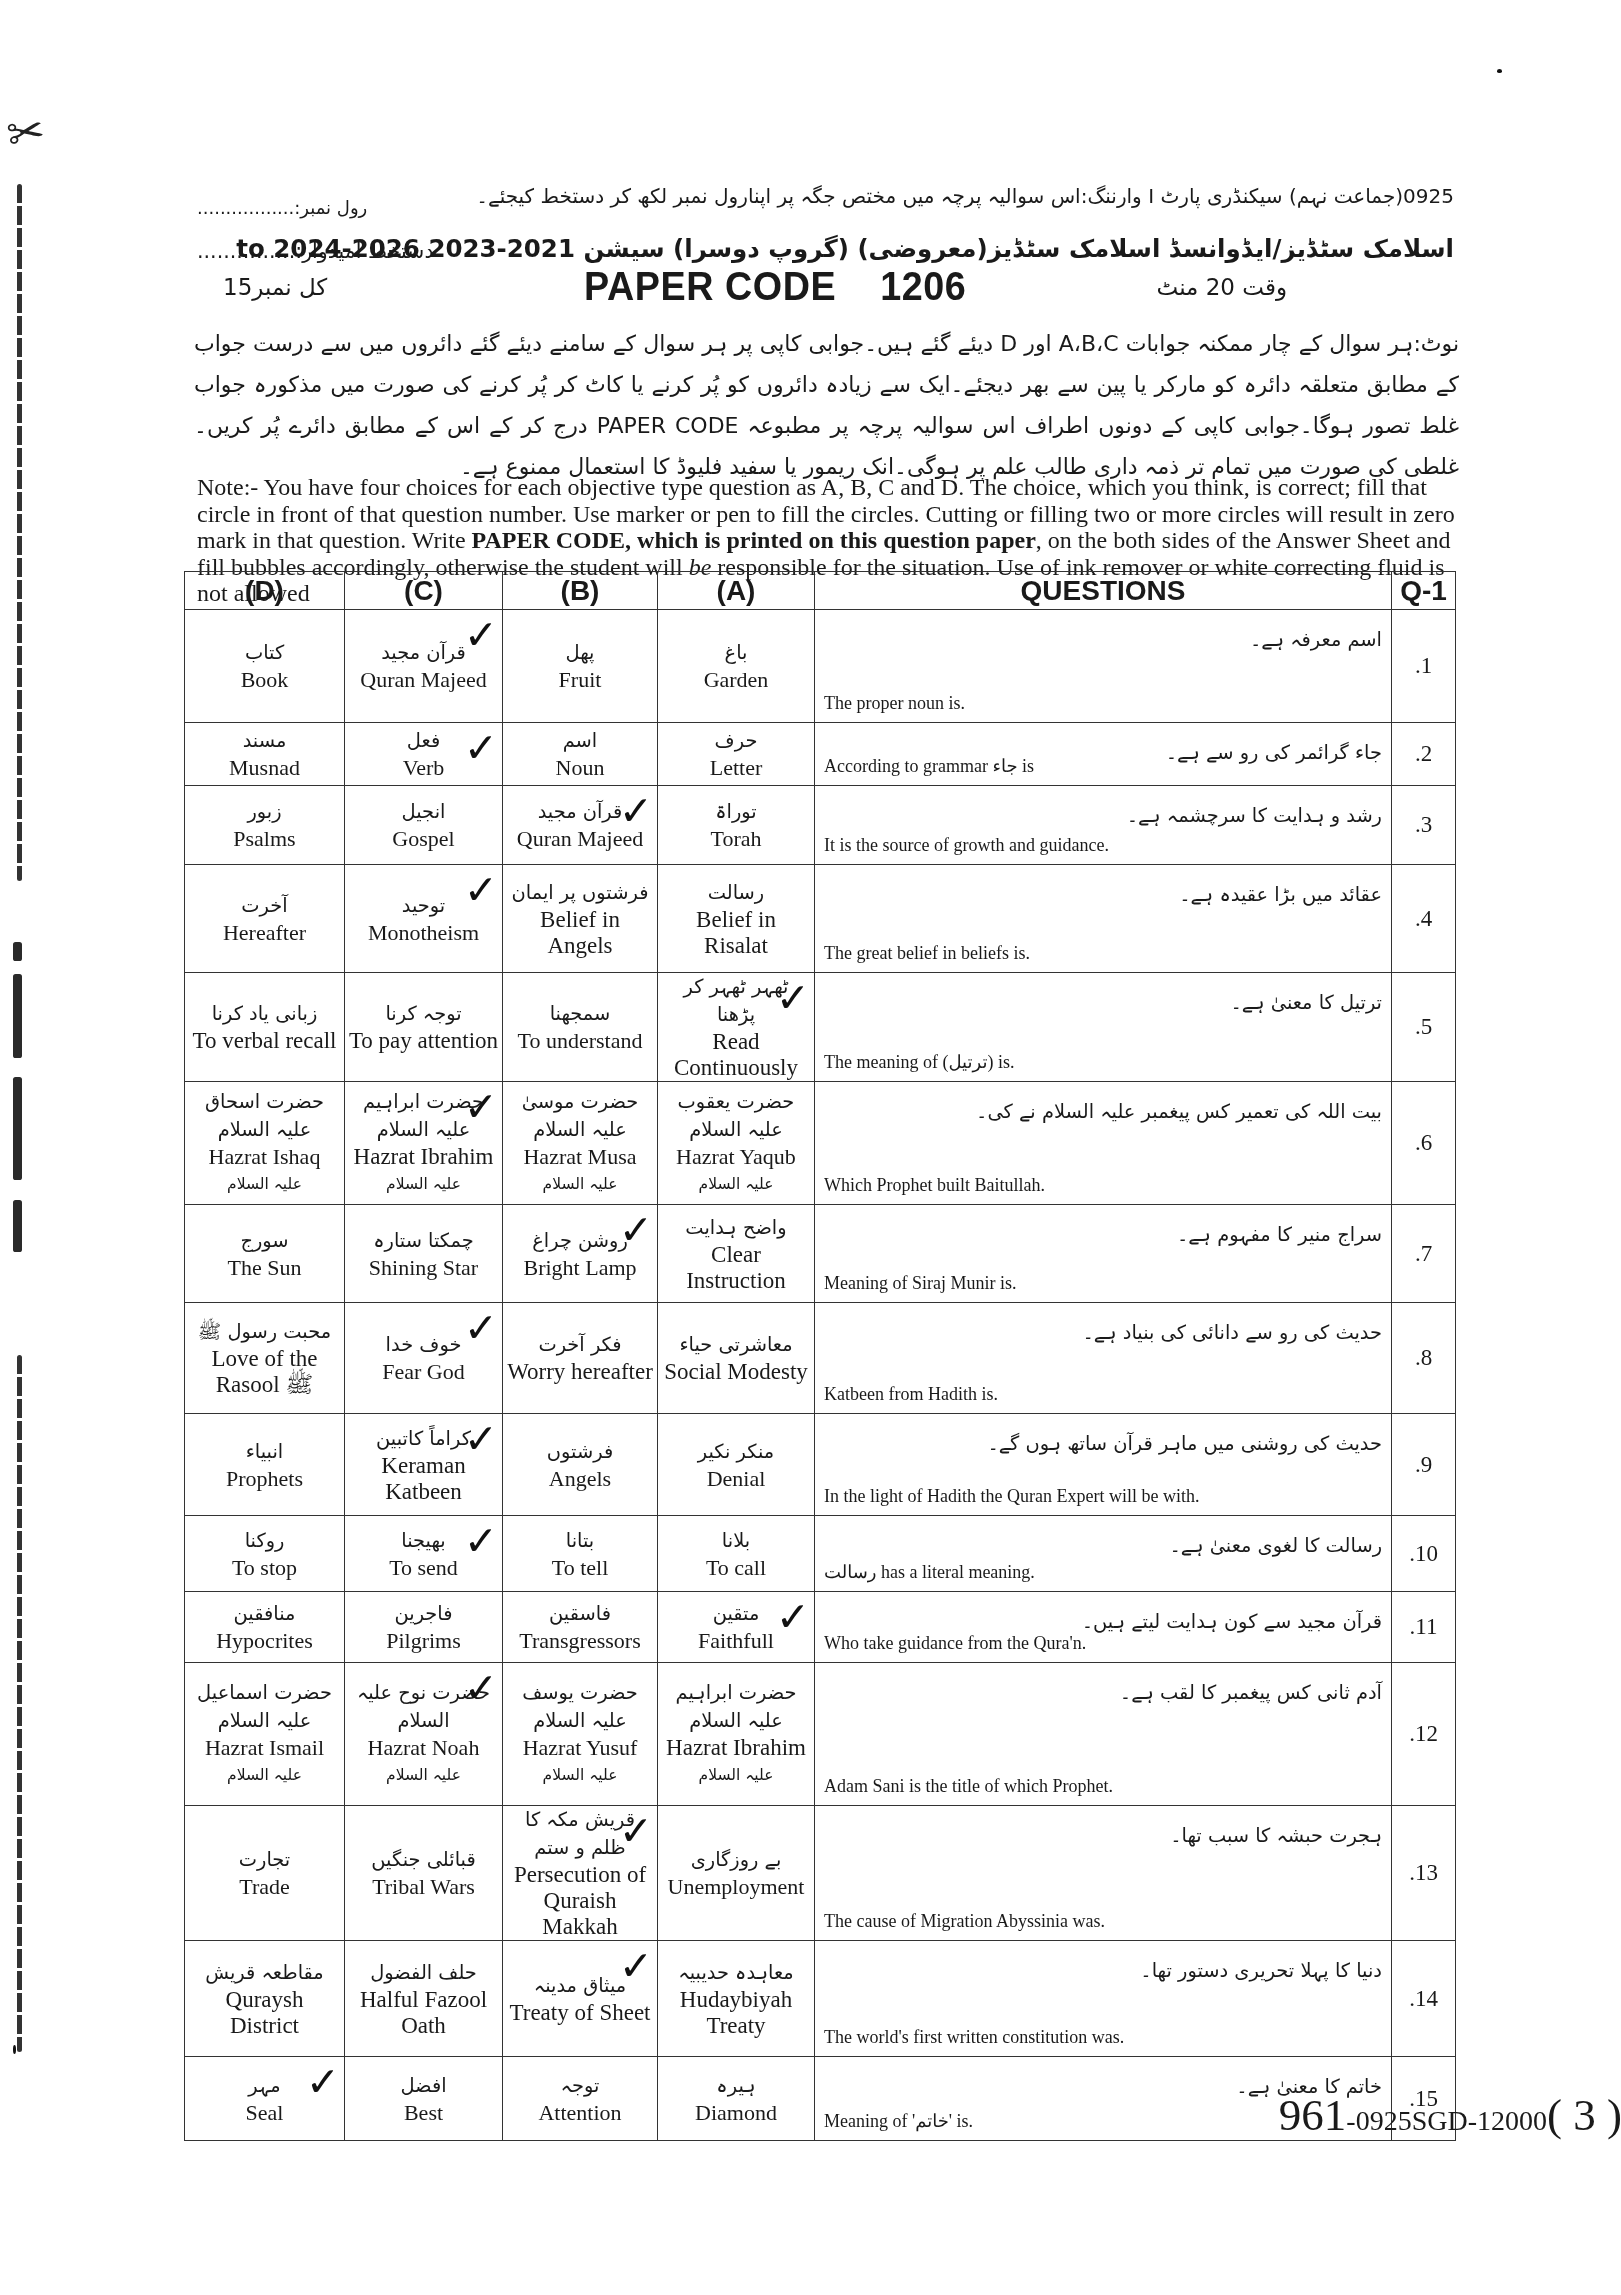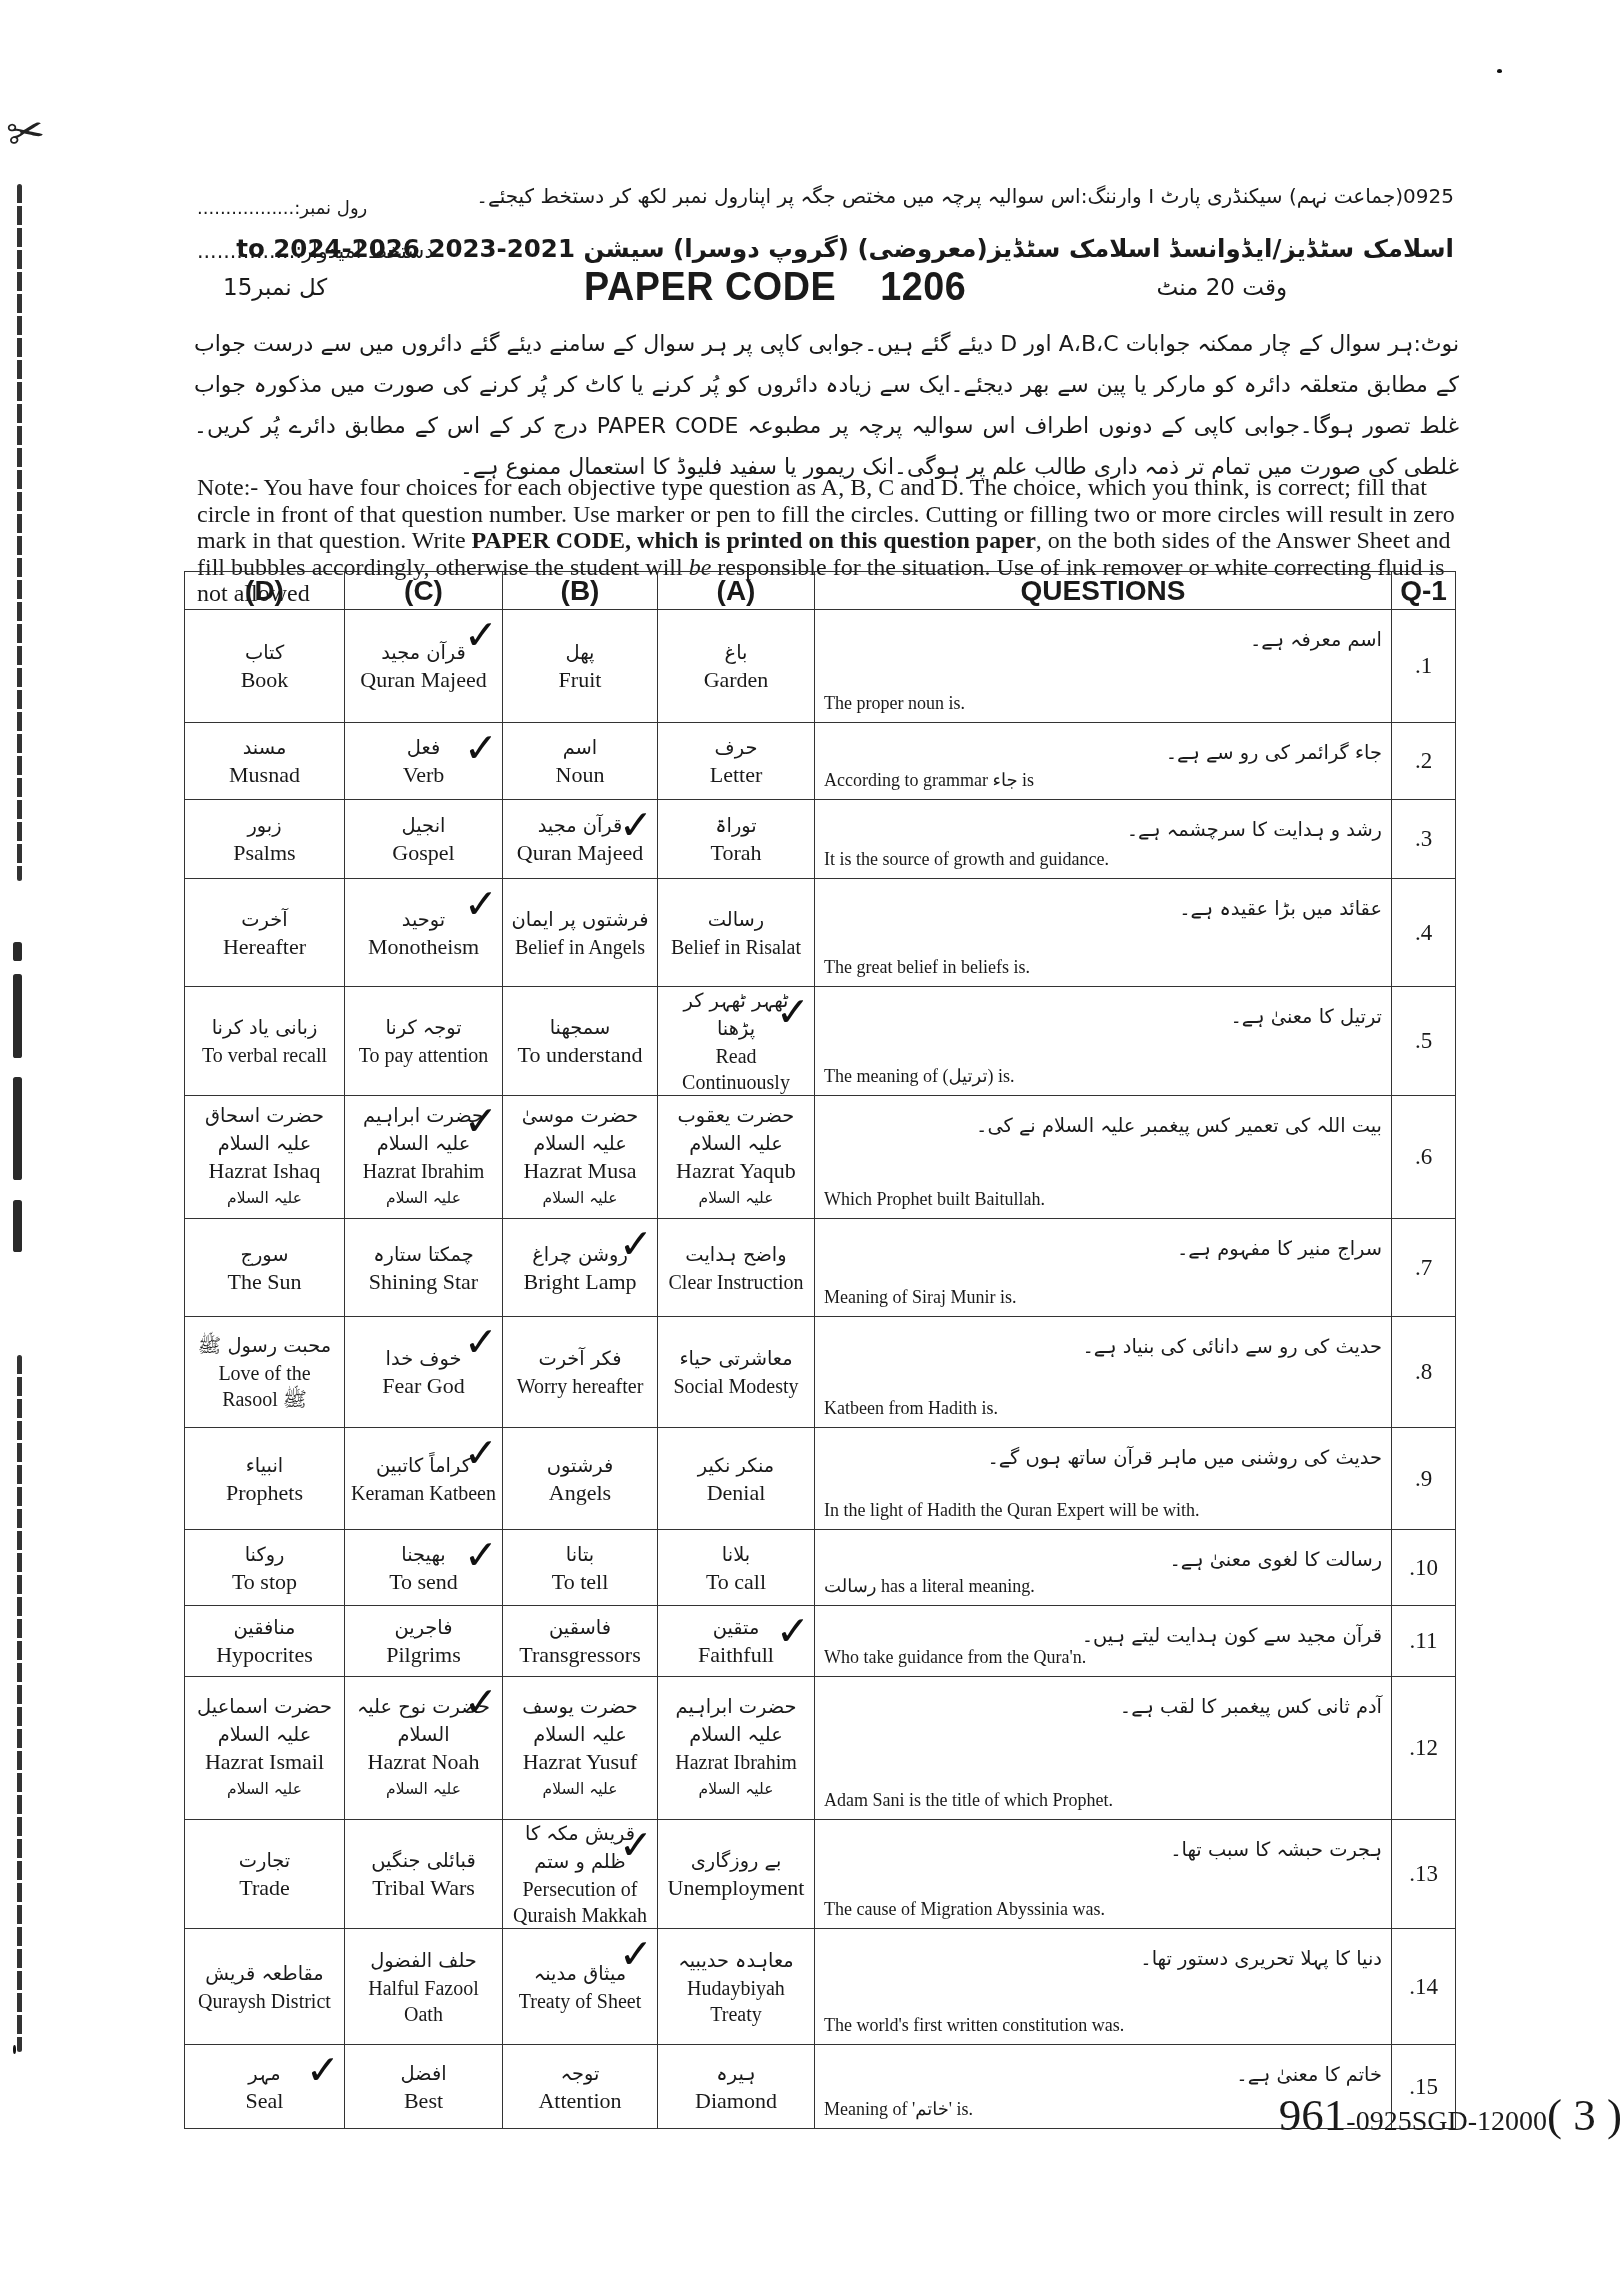--- a/index.html
+++ b/index.html
@@ -16,21 +16,21 @@
   .note-urdu{position:absolute;left:194px;width:1265px;font-size:22px;line-height:41px;direction:rtl;text-align:justify;font-family:"DejaVu Sans",sans-serif;}
   .note-en{position:absolute;left:197px;top:474px;width:1258px;font-size:24px;line-height:26.5px;}
   .note-en b{font-weight:bold;}
   
   table.mcq{position:absolute;left:184px;top:571px;width:1271px;border-collapse:collapse;table-layout:fixed;}
   table.mcq td, table.mcq th{border:1.6px solid #333;padding:0 3.9px;text-align:center;vertical-align:middle;}
   table.mcq th{font-family:"Liberation Sans",sans-serif;font-weight:bold;font-size:28px;height:37px;transform-origin:center;}
   .opt{position:relative;}
   .opt .ur{display:block;font-family:"DejaVu Sans",sans-serif;direction:rtl;font-size:19.4px;line-height:28px;}
   .opt .en{display:block;font-size:22px;line-height:26px;}
-  .opt .en.sm{font-size:20px;}
+  .opt .en.sm{font-size:23px;}
   .tick{position:absolute;font-family:"DejaVu Sans",sans-serif;font-size:41px;line-height:1;color:#111;font-weight:bold;}
   td.q{text-align:left;position:relative;}
   td.q .qur{position:absolute;right:9px;top:18px;direction:rtl;font-family:"DejaVu Sans",sans-serif;font-size:19.4px;}
   td.q .qen{position:absolute;left:9px;bottom:7.7px;font-size:18px;white-space:nowrap;}
   td.num{font-size:23px;}
   .footer-code{position:absolute;top:2089px;left:0;width:1622px;text-align:right;padding-left:26px;box-sizing:border-box;font-size:45px;}
   .footer-code .small{font-size:28px;}
 </style>
 </head>
 <body>
@@ -96,21 +96,21 @@
         <td class="opt">
           <span class="ur">باغ</span>
           <span class="en">Garden</span>
         </td>
         <td class="q">
           <span class="qur">اسم معرفہ ہے۔</span>
           <span class="qen">The proper noun is.</span>
         </td>
         <td class="num">.1</td>
       </tr>
-      <tr style="height: 77px;">
+      <tr style="height: 63px;">
         <td class="opt">
           <span class="ur">مسند</span>
           <span class="en">Musnad</span>
         </td>
         <td class="opt">
           <span class="ur">فعل</span>
           <span class="en">Verb</span>
           <span class="tick" style="right: 3.9px; top: 5.2px;">✓</span>
         </td>
         <td class="opt">

